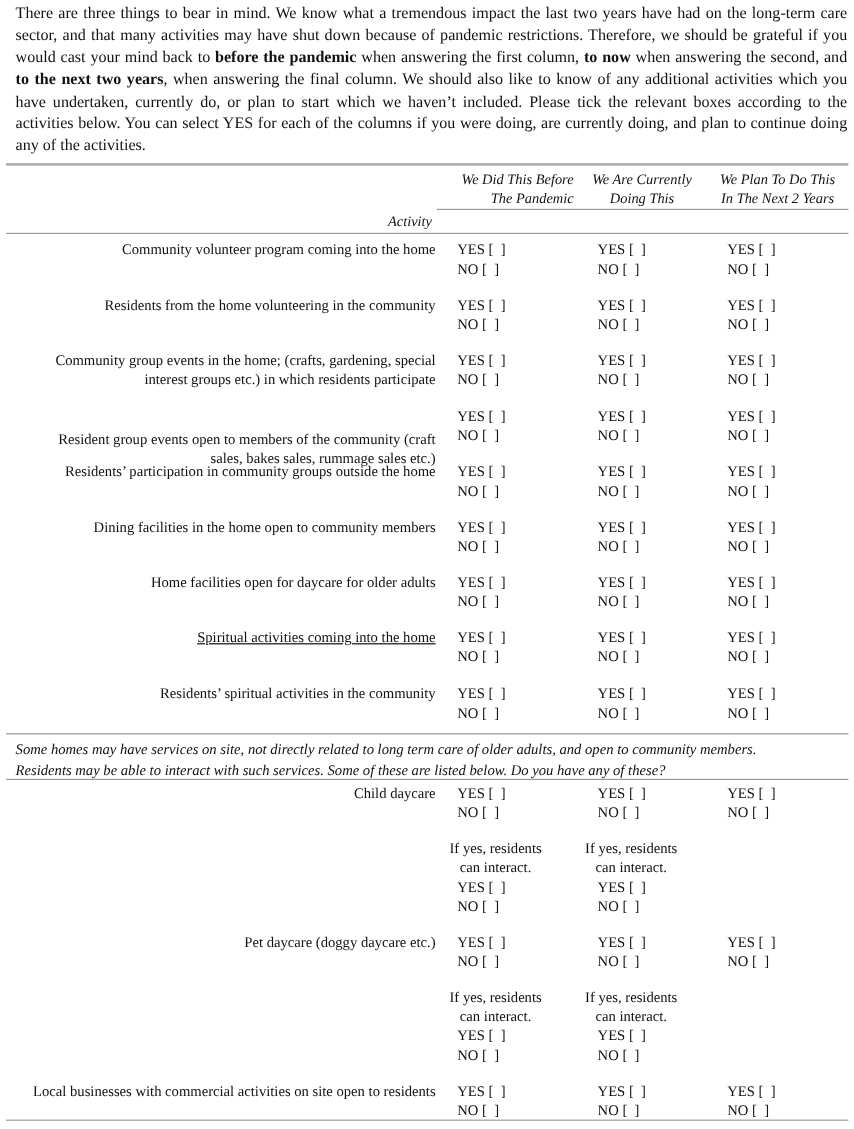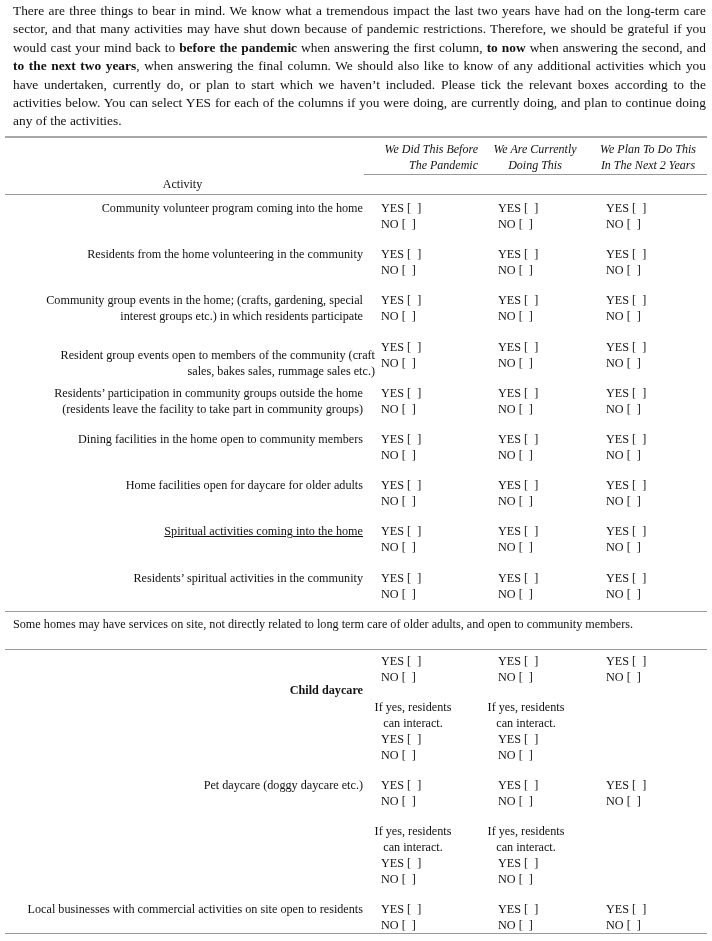--- a/index.html
+++ b/index.html
@@ -15,39 +15,39 @@
     }
     .intro b { font-weight: bold; }
     .hr { position: absolute; left: 5px; width: 702px; background: #9a9a9a; }
     .hr.thick { height: 2px; background: #a8a8a8; }
     .hr.thin { height: 1px; }
     .colhead {
       position: absolute; top: 141px; width: 112px; text-align: center;
       font-style: italic; font-size: 12px; line-height: 16px;
     }
     .activity-head {
-      position: absolute; top: 177px; left: 5px; width: 355px; text-align: center;
-      font-size: 12px;
+      position: absolute; top: 177px; left: 5px; width: 355px; text-align: right;
+      font-style: italic; font-size: 12px;
     }
     .row-label {
       position: absolute; left: 13px; width: 350px;
       font-size: 12.2px; line-height: 16px; text-align: right;
     }
     .yn {
       position: absolute; width: 60px; text-align: left;
       font-size: 12.2px; line-height: 16px; white-space: pre;
     }
     .yn span { display: block; cursor: pointer; }
     .ifyes {
       position: absolute; width: 90px; text-align: center;
       font-size: 12.2px; line-height: 16px;
     }
     .note {
       position: absolute; left: 13px; top: 615px; width: 693px;
-      font-size: 12.2px; line-height: 18px;
+      font-style: italic; font-size: 12.2px; line-height: 18px;
     }
   </style>
 </head>
 <body>
 
 <p class="intro"><span>There are three things to bear in mind.  We know what a tremendous impact the last two years have had on the long-term care sector, and that many activities may have shut down because of pandemic restrictions.  Therefore, we should be grateful if you would cast your mind back to </span><b>before the pandemic</b><span> when answering the first column, </span><b>to now</b><span> when answering the second, and </span><b>to the next two years</b><span>, when answering the final column. We should also like to know of any additional activities which you have undertaken, currently do, or plan to start which we haven’t included. Please tick the relevant boxes according to the activities below. You can select YES for each of the columns if you were doing, are currently doing, and plan to continue doing any of the activities.</span></p>
 
 <div class="hr thick" style="top:136px;"></div>
 
 <div class="colhead" style="left:366px;text-align:right;">
@@ -81,30 +81,29 @@
     <div class="yn" style="top: 246.2px; left: 381px;"><span>YES [  ]</span><span>NO [  ]</span></div>
     <div class="yn" style="top: 246.2px; left: 498px;"><span>YES [  ]</span><span>NO [  ]</span></div>
     <div class="yn" style="top: 246.2px; left: 606px;"><span>YES [  ]</span><span>NO [  ]</span></div>
     <div class="row-label" style="top: 292.4px;">
       <div>Community group events in the home; (crafts, gardening, special</div>
       <div>interest groups etc.) in which residents participate</div>
     </div>
     <div class="yn" style="top: 292.4px; left: 381px;"><span>YES [  ]</span><span>NO [  ]</span></div>
     <div class="yn" style="top: 292.4px; left: 498px;"><span>YES [  ]</span><span>NO [  ]</span></div>
     <div class="yn" style="top: 292.4px; left: 606px;"><span>YES [  ]</span><span>NO [  ]</span></div>
-    <div class="row-label" style="top: 347px; margin-left: 12px;">
+    <div class="row-label" style="top: 358px;">
       <div>Resident group events open to members of the community (craft</div>
       <div>sales, bakes sales, rummage sales etc.)</div>
     </div>
     <div class="yn" style="top: 338.6px; left: 381px;"><span>YES [  ]</span><span>NO [  ]</span></div>
     <div class="yn" style="top: 338.6px; left: 498px;"><span>YES [  ]</span><span>NO [  ]</span></div>
     <div class="yn" style="top: 338.6px; left: 606px;"><span>YES [  ]</span><span>NO [  ]</span></div>
     <div class="row-label" style="top: 384.8px;">
       <div>Residents’ participation in community groups outside the home</div>
-      <div>(residents leave the facility to take part in community groups)</div>
     </div>
     <div class="yn" style="top: 384.8px; left: 381px;"><span>YES [  ]</span><span>NO [  ]</span></div>
     <div class="yn" style="top: 384.8px; left: 498px;"><span>YES [  ]</span><span>NO [  ]</span></div>
     <div class="yn" style="top: 384.8px; left: 606px;"><span>YES [  ]</span><span>NO [  ]</span></div>
     <div class="row-label" style="top: 431px;">
       <div>Dining facilities in the home open to community members</div>
       <div></div>
     </div>
     <div class="yn" style="top: 431px; left: 381px;"><span>YES [  ]</span><span>NO [  ]</span></div>
     <div class="yn" style="top: 431px; left: 498px;"><span>YES [  ]</span><span>NO [  ]</span></div>
@@ -128,25 +127,26 @@
       <div></div>
     </div>
     <div class="yn" style="top: 569.6px; left: 381px;"><span>YES [  ]</span><span>NO [  ]</span></div>
     <div class="yn" style="top: 569.6px; left: 498px;"><span>YES [  ]</span><span>NO [  ]</span></div>
     <div class="yn" style="top: 569.6px; left: 606px;"><span>YES [  ]</span><span>NO [  ]</span></div>
   </div>
 
 <div class="hr thin" style="top:611px;"></div>
 <div class="note">
   <div>Some homes may have services on site, not directly related to long term care of older adults, and open to community members.</div>
+    <div>Residents may be able to interact with such services. Some of these are listed below.  Do you have any of these?</div>
 </div>
 <div class="hr thin" style="top:649px;"></div>
 
 <div id="services">
-    <div class="row-label" style="top: 682px; font-weight: bold;">Child daycare</div>
+    <div class="row-label" style="top: 653px;">Child daycare</div>
     <div class="yn" style="top: 653px; left: 381px;"><span>YES [  ]</span><span>NO [  ]</span></div>
     <div class="yn" style="top: 653px; left: 498px;"><span>YES [  ]</span><span>NO [  ]</span></div>
     <div class="yn" style="top: 653px; left: 606px;"><span>YES [  ]</span><span>NO [  ]</span></div>
     <div class="ifyes" style="top: 699px; left: 368px;">
       <div>If yes, residents</div>
       <div>can interact.</div>
     </div>
     <div class="yn" style="top: 731px; left: 381px;"><span>YES [  ]</span><span>NO [  ]</span></div>
     <div class="ifyes" style="top: 699px; left: 481px;">
       <div>If yes, residents</div>

